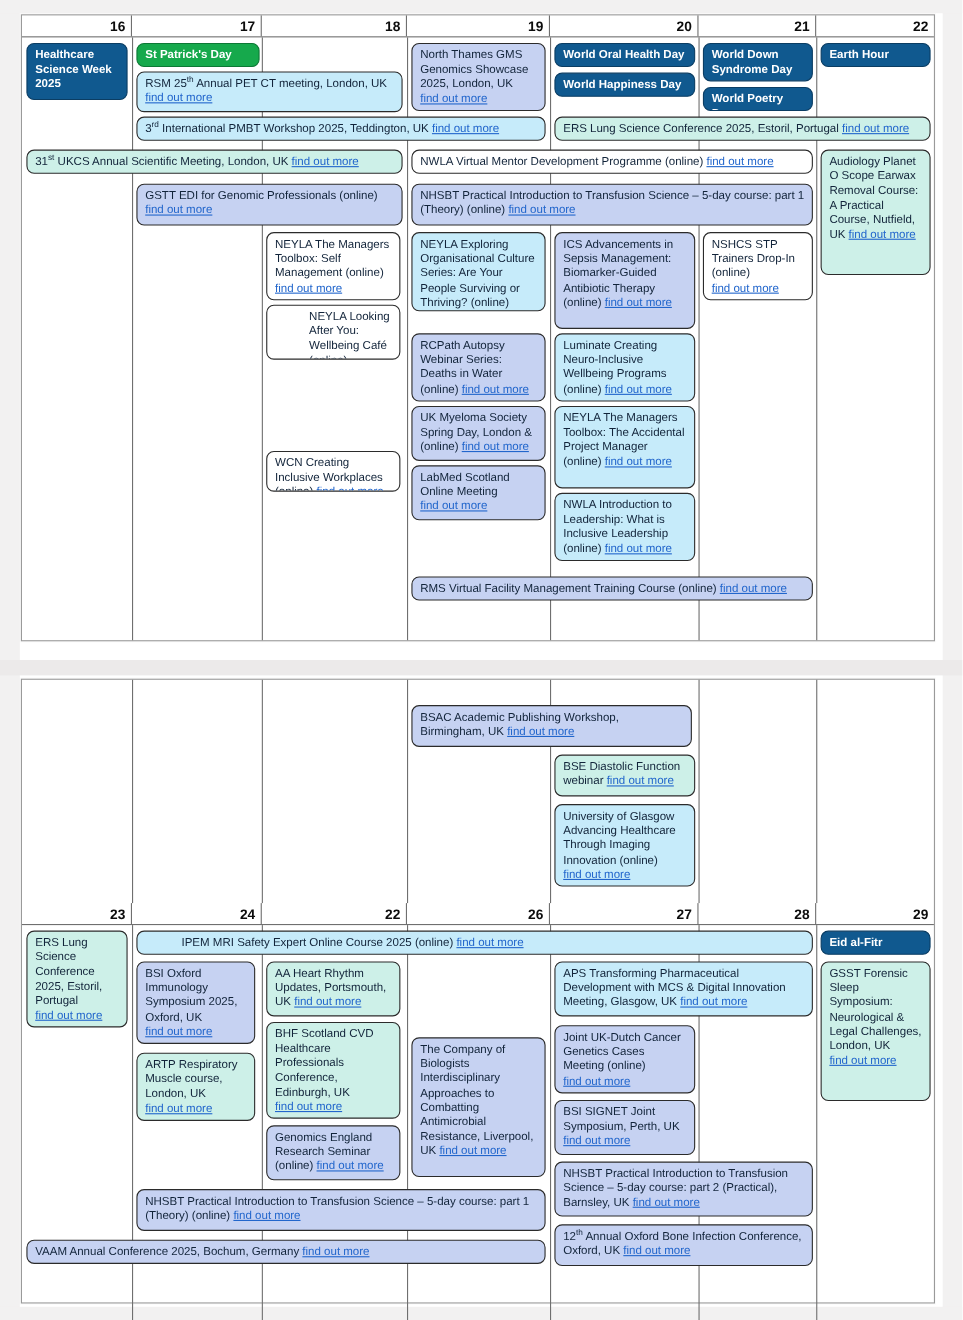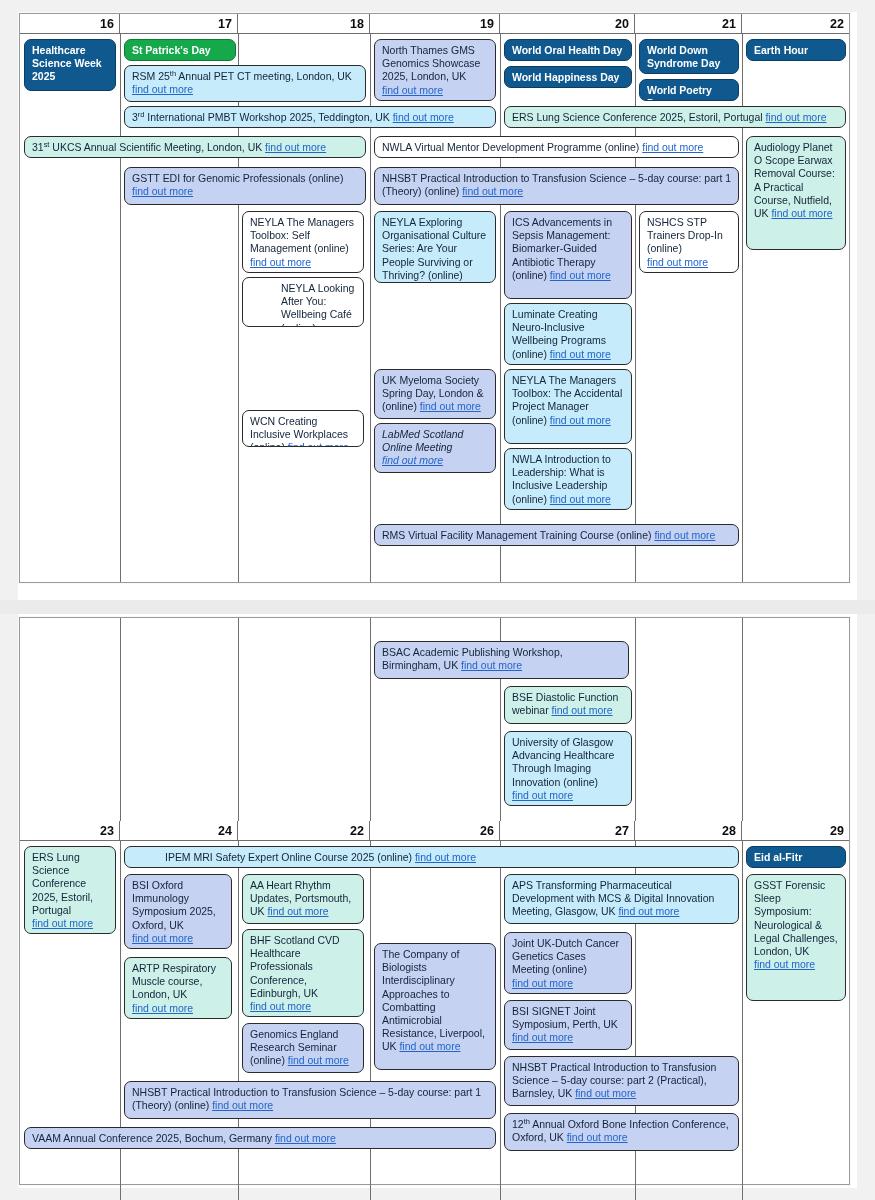--- a/index.html
+++ b/index.html
@@ -158,27 +158,28 @@
       <div class="ev p-lav" style="left:104px; top:133px; width:242px; height:38px;"><span>GSTT EDI for Genomic Professionals (online) </span><span class="link">find out more</span></div>
 
       <div class="ev p-lav" style="left:354px; top:133px; width:365px; height:38px;"><span>NHSBT Practical Introduction to Transfusion Science – 5-day course: part 1 (Theory) (online) </span><span class="link">find out more</span></div>
 
       <div class="ev p-white" style="left:222px; top:177px; width:122px; height:62px;"><span>NEYLA The Managers Toolbox: Self Management (online) </span><span class="link">find out more</span></div>
       <div class="ev p-sky" style="left:354px; top:177px; width:122px; height:72px;"><span>NEYLA Exploring Organisational Culture Series: Are Your People Surviving or Thriving? (online) </span><span class="link">find out more</span></div>
       <div class="ev p-lav" style="left:484px; top:177px; width:128px; height:88px;"><span>ICS Advancements in Sepsis Management: Biomarker-Guided Antibiotic Therapy (online) </span><span class="link">find out more</span></div>
       <div class="ev p-white" style="left:619px; top:177px; width:100px; height:62px;"><span>NSHCS STP Trainers Drop-In (online) </span><span class="link">find out more</span></div>
 
       <div class="ev p-white" style="left:222px; top:243px; width:122px; height:50px;padding-left:38px;"><span>NEYLA Looking After You: Wellbeing Café (online) </span><span class="link">find out more</span></div>
+      <div class="ev p-lav" style="left:354px; top:269px; width:122px; height:62px;"><span>RCPath Autopsy Webinar Series: Deaths in Water (online) </span><span class="link">find out more</span></div>
       <div class="ev p-sky" style="left:484px; top:269px; width:128px; height:62px;"><span>Luminate Creating Neuro-Inclusive Wellbeing Programs (online) </span><span class="link">find out more</span></div>
 
       <div class="ev p-lav" style="left:354px; top:335px; width:122px; height:50px;"><span>UK Myeloma Society Spring Day, London &amp; (online) </span><span class="link">find out more</span></div>
       <div class="ev p-sky" style="left:484px; top:335px; width:128px; height:75px;"><span>NEYLA The Managers Toolbox: The Accidental Project Manager (online) </span><span class="link">find out more</span></div>
 
       <div class="ev p-white" style="left:222px; top:376px; width:122px; height:37px;"><span>WCN Creating Inclusive Workplaces (online) </span><span class="link">find out more</span></div>
-      <div class="ev p-lav" style="left:354px; top:389px; width:122px; height:50px;font-style:italic;"><span>LabMed Scotland Online Meeting </span><span class="link">find out more</span></div>
+      <div class="ev p-lav" style="left:354px; top:389px; width:122px; height:50px;"><span>LabMed Scotland Online Meeting </span><span class="link">find out more</span></div>
       <div class="ev p-sky" style="left:484px; top:414px; width:128px; height:62px;"><span>NWLA Introduction to Leadership: What is Inclusive Leadership (online) </span><span class="link">find out more</span></div>
 
       <div class="ev p-lav" style="left:354px; top:490px; width:365px; height:22px;"><span>RMS Virtual Facility Management Training Course (online) </span><span class="link">find out more</span></div>
     </div>
   </div>
 
   <div class="block" id="block-week2">
 
     <div class="body" id="body2a" style="position:relative;height:203px;">
       <div class="vrule" style="left:100px"></div>

